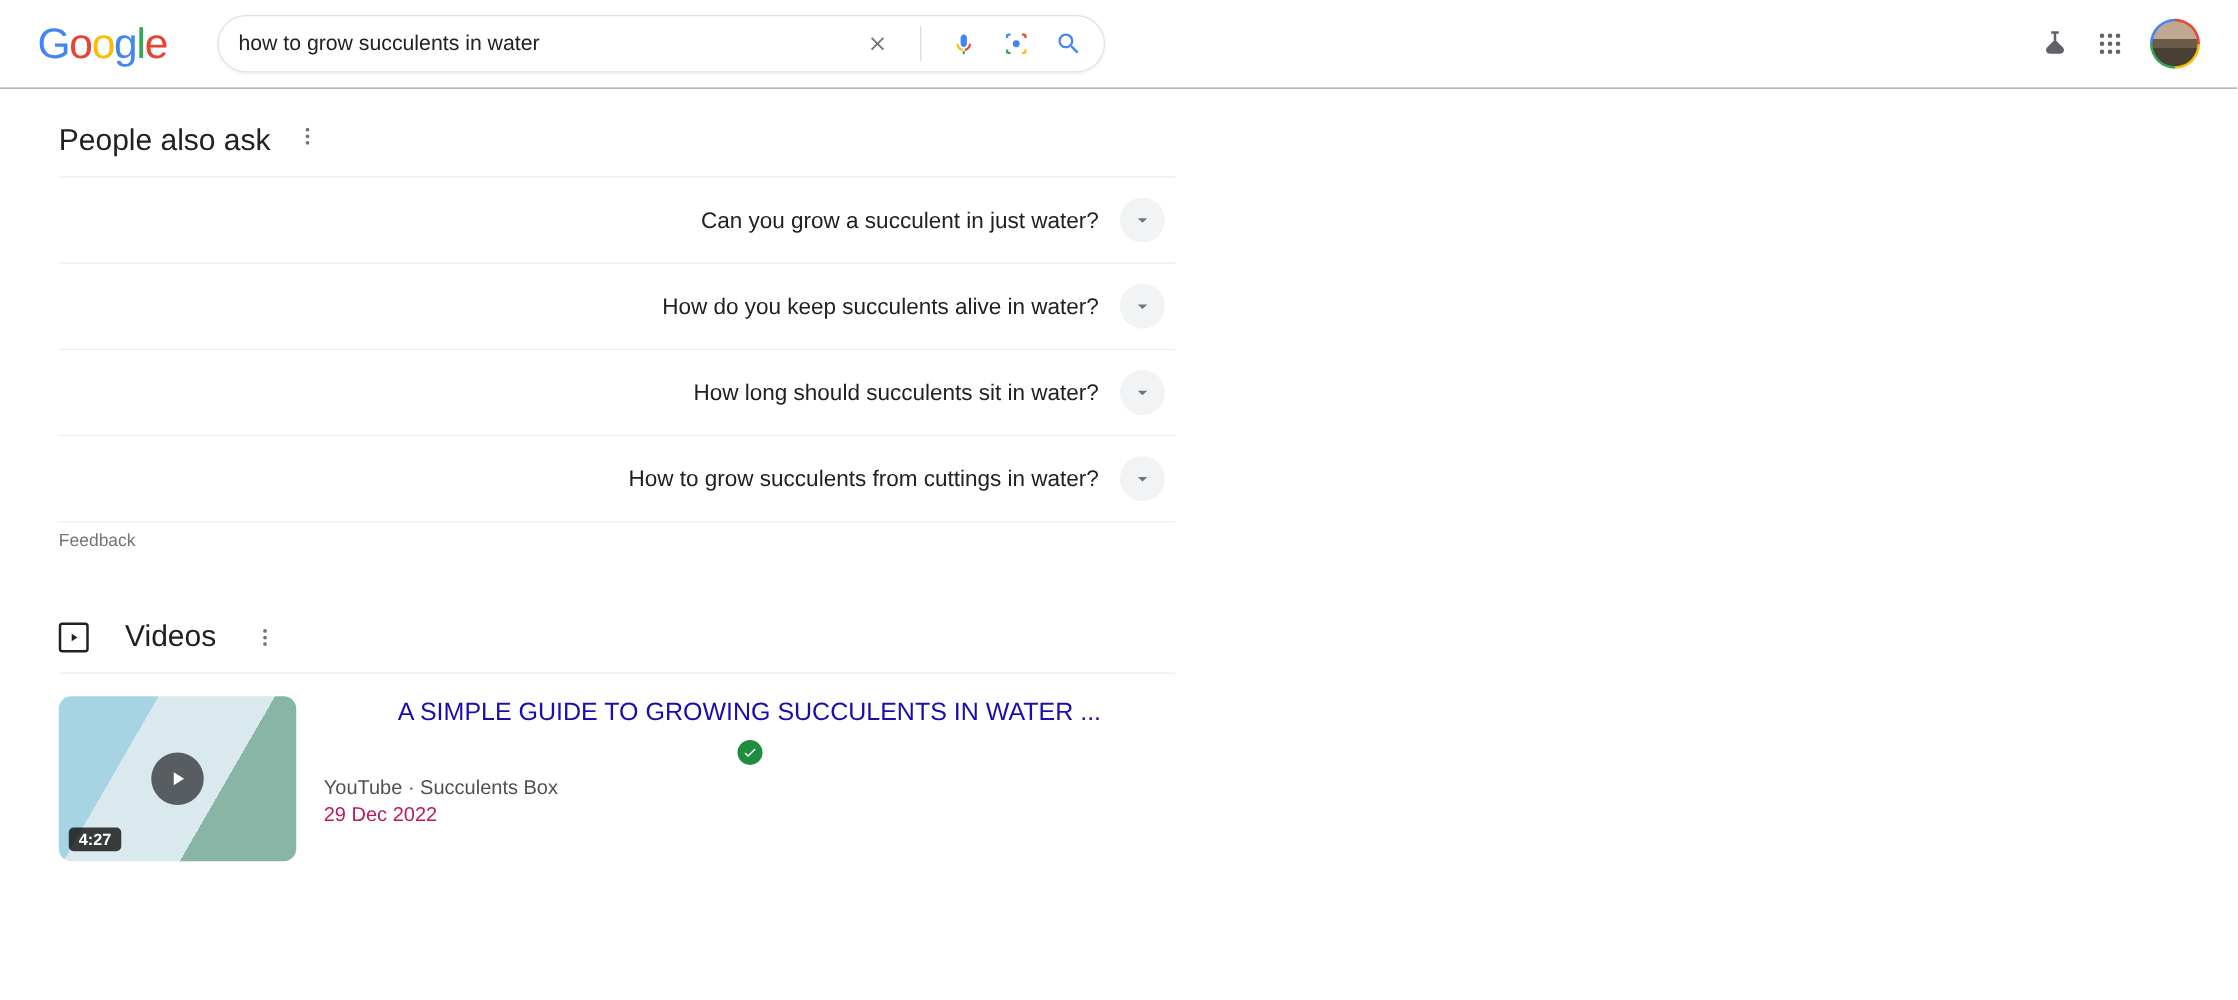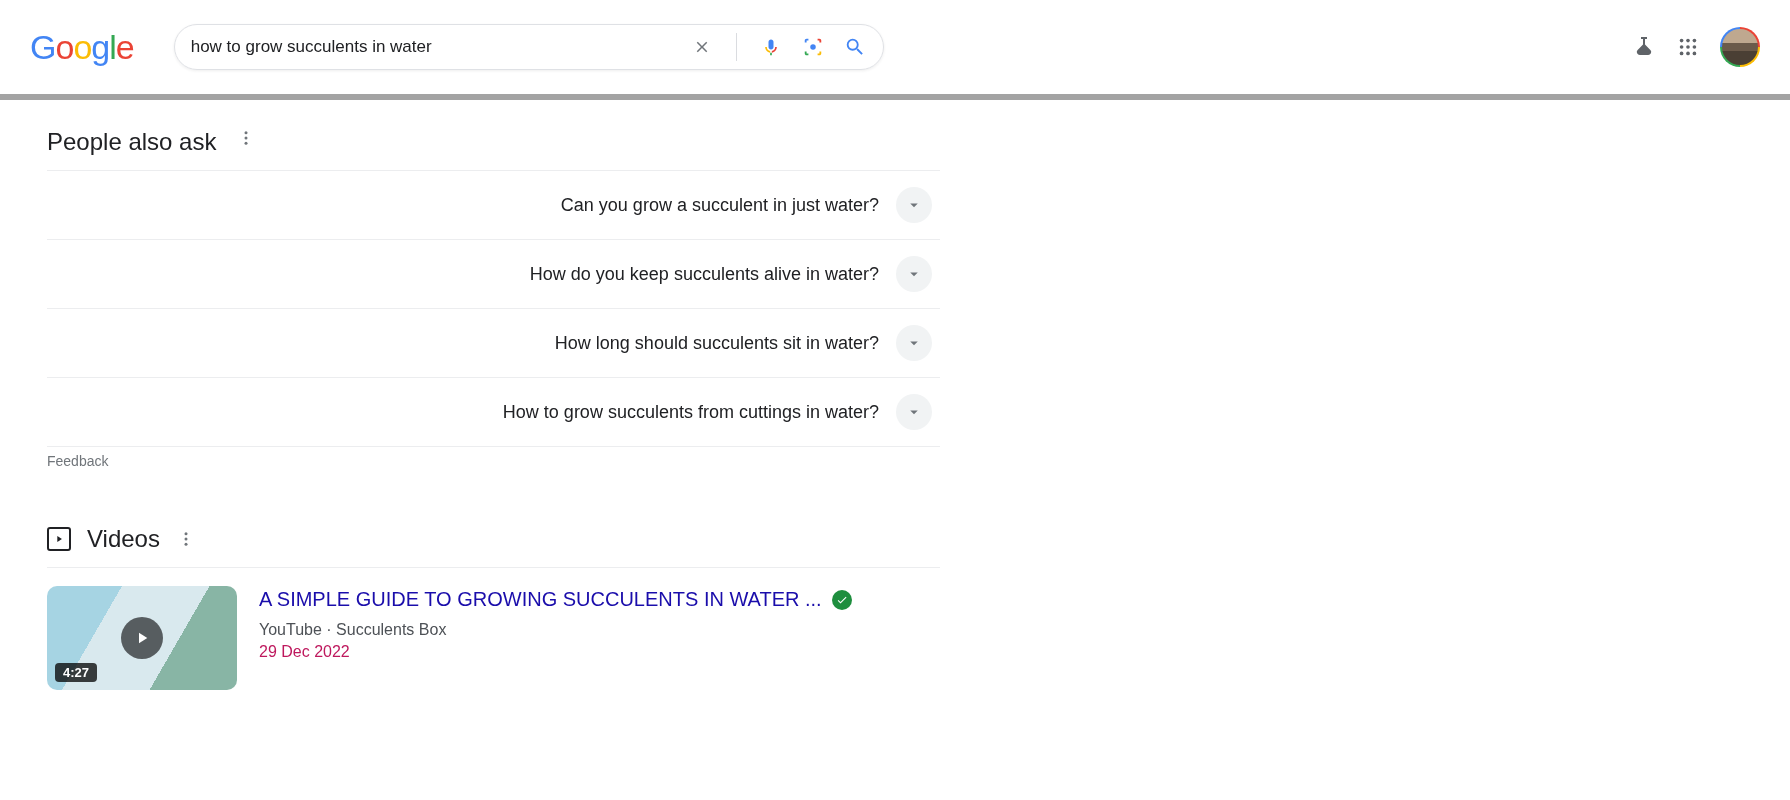--- a/index.html
+++ b/index.html
@@ -5,22 +5,22 @@
   * { box-sizing: border-box; margin: 0; padding: 0; }
   body {
     font-family: Arial, sans-serif;
     background: #fff;
     color: #202124;
     width: 1790px;
   }
   .header {
     display: flex;
     align-items: center;
-    padding: 24px 30px;
-    border-bottom: 6px solid #a3a3a3;
+    padding: 12px 30px;
+    border-bottom: 1px solid #a3a3a3;
     position: relative;
   }
   .logo {
     font-size: 34px;
     font-weight: 500;
     letter-spacing: -1px;
     margin-right: 40px;
     font-family: Arial, sans-serif;
   }
   .logo span:nth-child(1){color:#4285F4}
@@ -145,41 +145,41 @@
     padding-top: 6px;
     padding-right: 4px;
   }
   .feedback-row span { cursor: pointer; }
   .videos-section {
     margin-top: 56px;
   }
   .videos-title-row {
     display: flex;
     align-items: center;
-    gap: 16px;
+    gap: 29px;
     margin-bottom: 14px;
   }
   .videos-icon-box {
     width: 24px;
     height: 24px;
     border: 2px solid #202124;
     border-radius: 3px;
     display: flex;
     align-items: center;
     justify-content: center;
   }
   .video-result {
     display: flex;
     gap: 22px;
     border-top: 1px solid #ecedef;
     padding-top: 18px;
   }
   .video-thumb {
     width: 190px;
-    height: 104px;
+    height: 132px;
     border-radius: 10px;
     position: relative;
     background: linear-gradient(120deg, #a6d4e3 0 30%, #d9e9ee 30% 65%, #88b5a5 65% 100%);
     overflow: hidden;
   }
   .play-overlay {
     position: absolute;
     top: 50%;
     left: 50%;
     transform: translate(-50%,-50%);
@@ -200,20 +200,21 @@
     font-size: 13px;
     font-weight: 600;
     padding: 2px 8px;
     border-radius: 4px;
   }
   .video-info { flex:1; padding-top:2px; }
   .video-title-row {
     display:flex;
     align-items:center;
     gap:10px;
+    flex-direction:column;
   }
   .video-title {
     font-size: 20px;
     color: #1a0dab;
     cursor: pointer;
   }
   .check-badge {
     width:20px;height:20px;border-radius:50%;background:#1e8e3e;display:flex;align-items:center;justify-content:center;
   }
   .video-meta {

